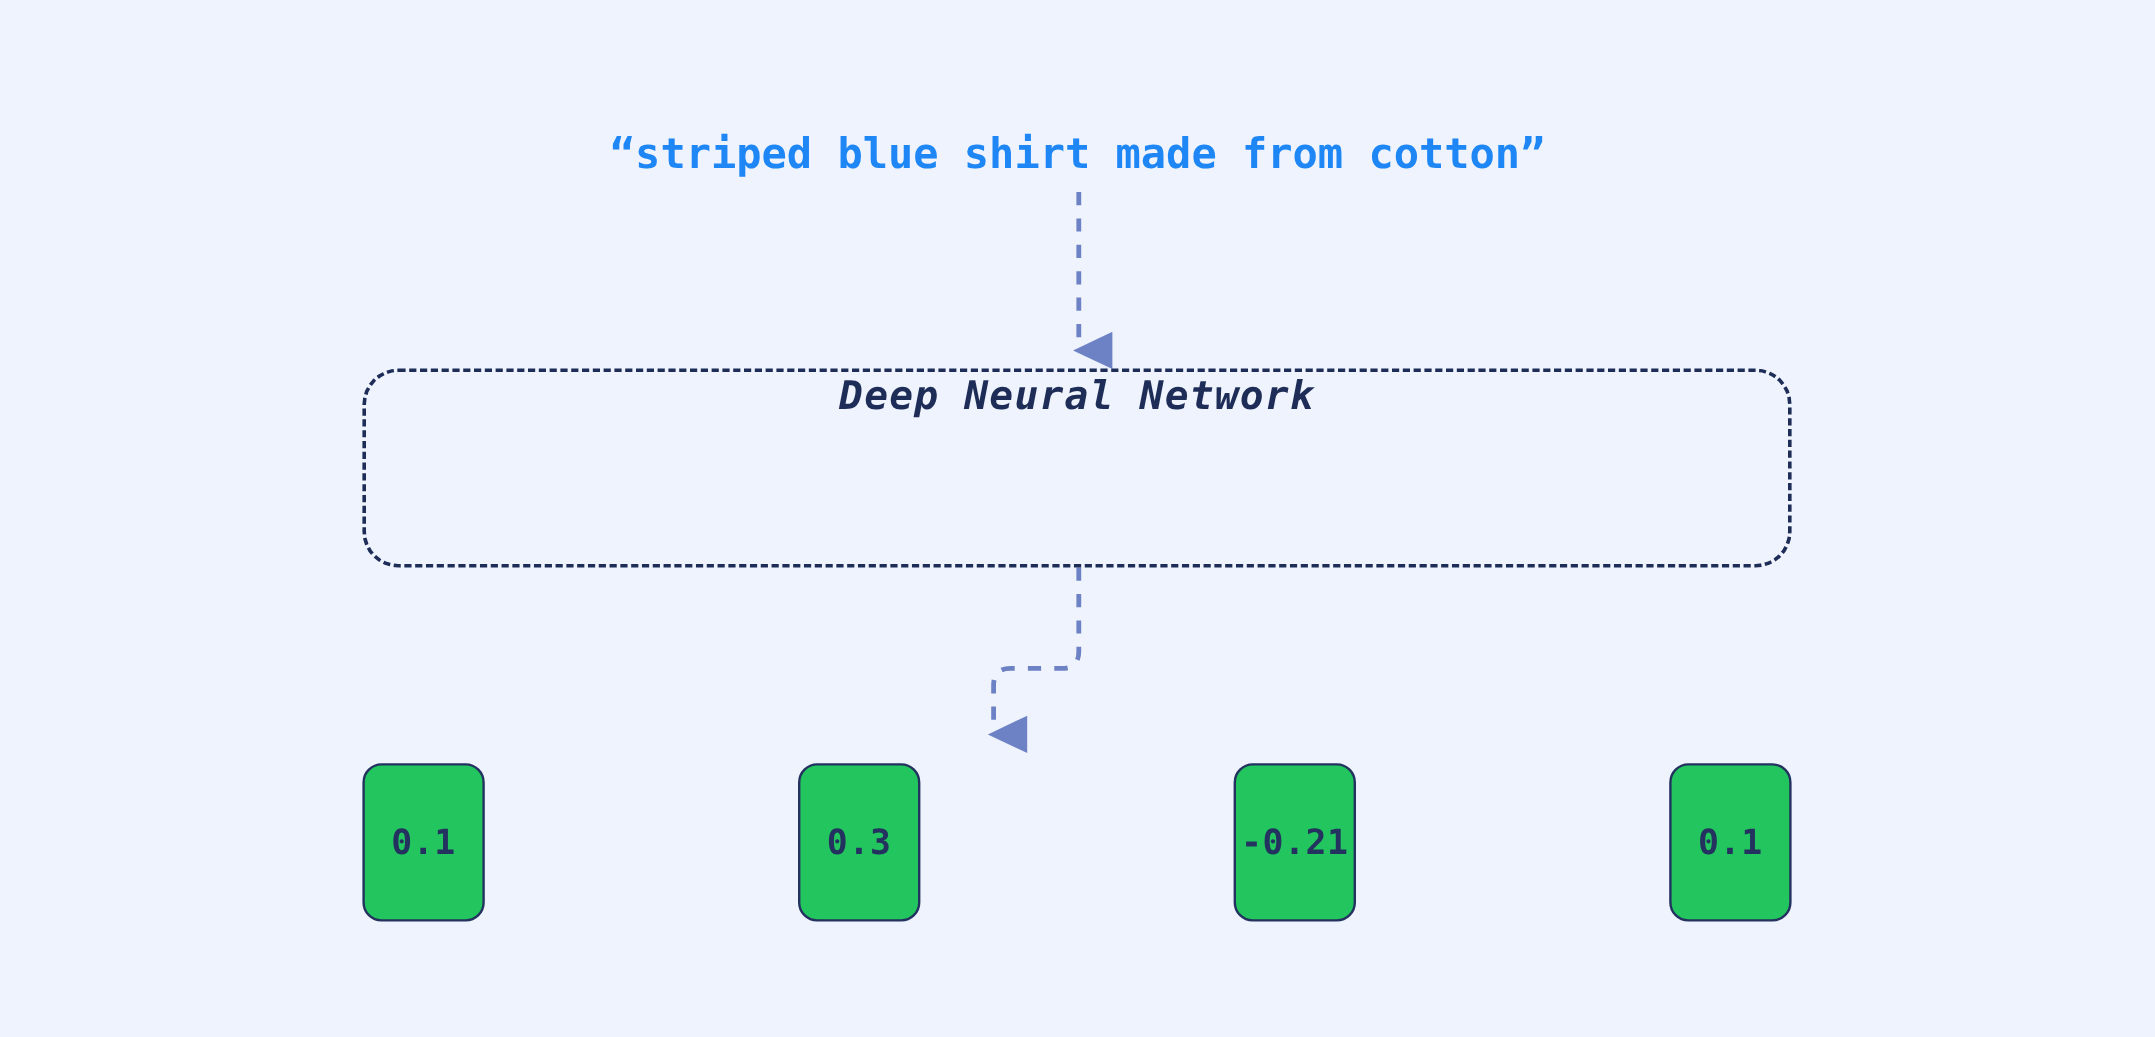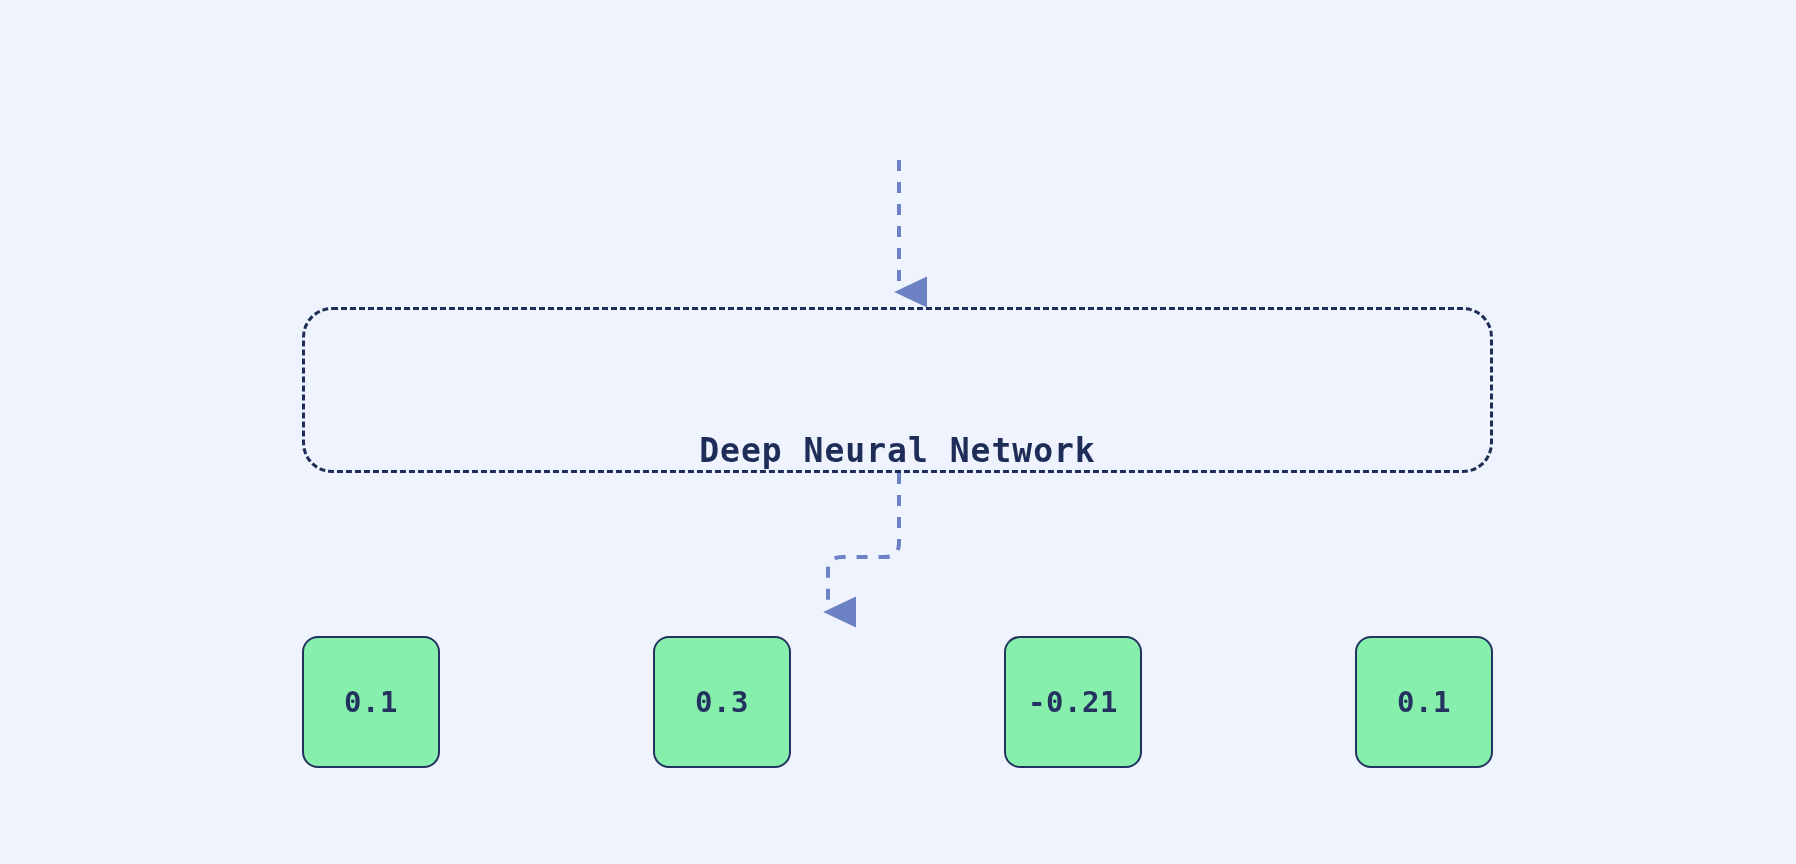--- a/index.html
+++ b/index.html
@@ -49,22 +49,23 @@
   #dnn-box {
     position: absolute;
     left: 302px;
     top: 307px;
     width: 1191px;
     height: 166px;
     box-sizing: border-box;
     border: 3px dashed #1e2d57;
     border-radius: 30px;
     display: flex;
-    align-items: flex-end;
+    align-items: flex-start;
     justify-content: center;
+    font-style: italic;
   }
   #dnn-label {
     font-family: "DejaVu Sans Mono", "Liberation Mono", monospace;
     font-size: 33px;
     font-weight: 700;
     color: #1e2d57;
     letter-spacing: 1px;
     white-space: pre;
   }
 
@@ -74,44 +75,45 @@
     left: 302px;
     top: 636px;
     width: 1191px;
     height: 132px;
     display: flex;
     flex-direction: row;
     justify-content: space-between;
     align-items: stretch;
   }
   .vector-cell {
-    width: 138px;
+    width: 102px;
     height: 132px;
     box-sizing: border-box;
     border: 2.5px solid #23325f;
     border-radius: 16px;
-    background: #86efac;
+    background: #22c55e;
     display: flex;
     align-items: center;
     justify-content: center;
   }
   .vector-value {
     font-family: "DejaVu Sans Mono", "Liberation Mono", monospace;
     font-size: 29px;
     font-weight: 700;
     color: #23325f;
     letter-spacing: 0.5px;
     white-space: pre;
   }
 </style>
 </head>
 <body>
 
 <div id="stage">
 
+  <div id="prompt-text">“striped blue shirt made from cotton”</div>
 
   <svg id="connectors" viewBox="0 0 1796 864">
     <defs>
       <marker id="arrowhead" markerWidth="9" markerHeight="9" refX="4.5" refY="7.4" orient="auto" markerUnits="strokeWidth">
         <path d="M 0.6 0.4 L 8.4 0.4 L 4.5 8.6 Z" fill="#6d82c4"></path>
       </marker>
     </defs>
 
     <path d="M 899 160 L 899 292" fill="none" stroke="#6d82c4" stroke-width="4" stroke-dasharray="11 11" stroke-linecap="butt" marker-end="url(#arrowhead)"></path>
 

